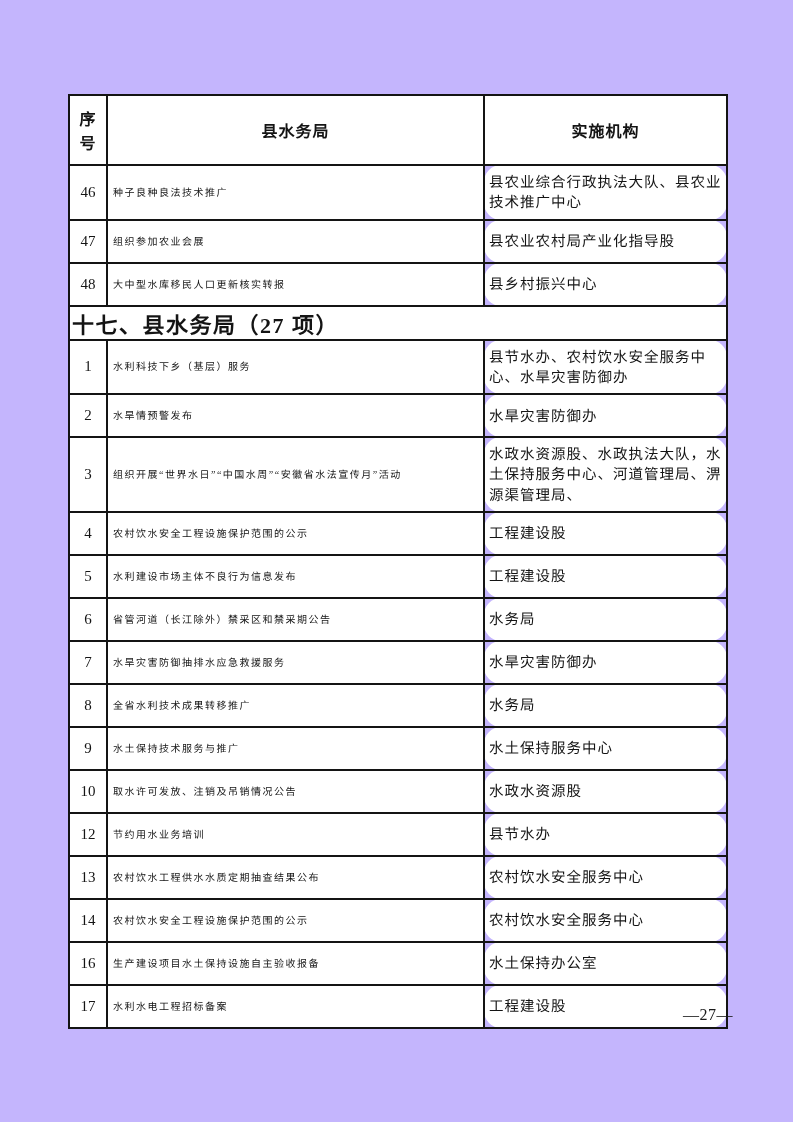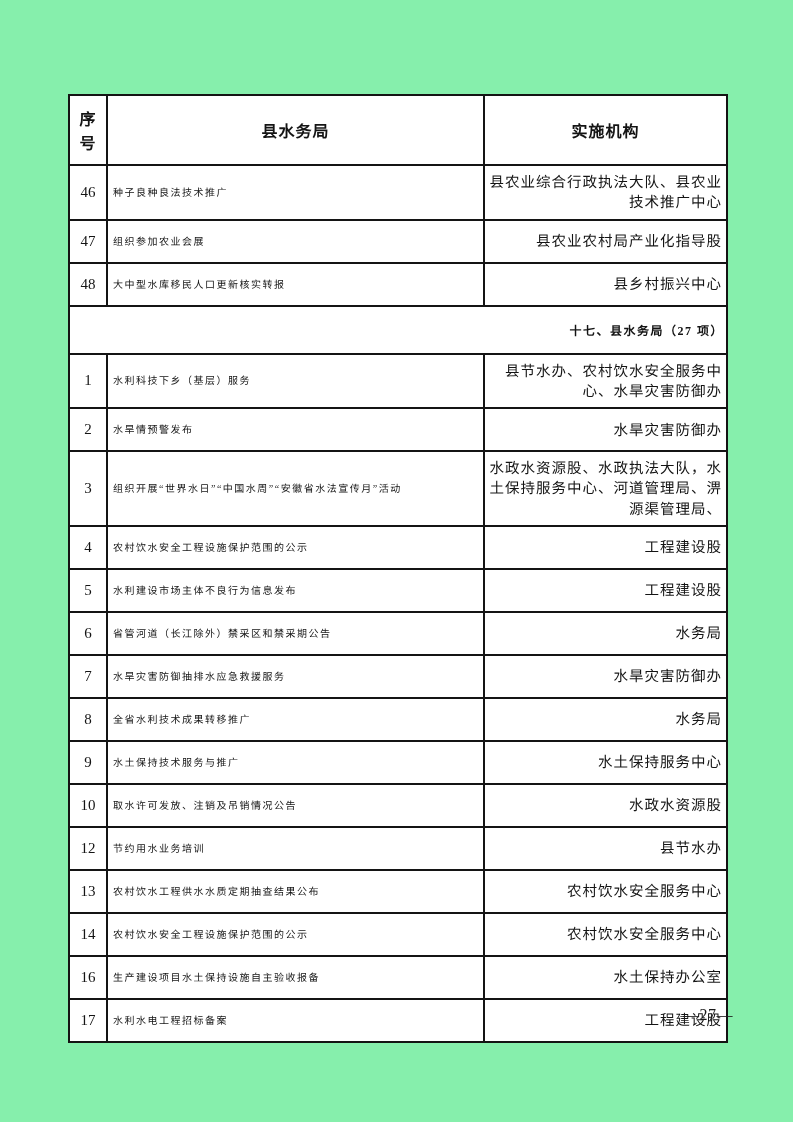--- a/index.html
+++ b/index.html
@@ -4,21 +4,21 @@
 <style>
   html, body {
     margin: 0;
     padding: 0;
     background: #ffffff;
   }
   .page {
     position: relative;
     width: 793px;
     height: 1122px;
-    background: #86efac;
+    background: #c4b5fd;
     font-family: "Liberation Serif", "DejaVu Serif", serif;
     color: #141414;
     overflow: hidden;
   }
   table.doc-table {
     position: absolute;
     left: 68px;
     top: 94px;
     width: 658px;
     border-collapse: collapse;
@@ -47,31 +47,32 @@
     padding: 12px 2px;
   }
   td.c-name {
     text-align: left;
     font-size: 10px;
     padding: 7px 4px 7px 5px;
     letter-spacing: 1.5px;
     line-height: 1.5;
   }
   td.c-agency {
-    text-align: right;
+    text-align: left;
     font-size: 14.5px;
     padding: 6px 4px;
     letter-spacing: 1px;
     line-height: 1.4;
+    border-radius: 17px;
   }
   td.c-section {
-    text-align: right;
-    font-size: 12px;
+    text-align: left;
+    font-size: 22px;
     font-weight: bold;
-    padding: 14px 2px;
+    padding: 0 2px;
     letter-spacing: 1.5px;
   }
   .page-number {
     position: absolute;
     top: 1006px;
     right: 60px;
     font-size: 16px;
     letter-spacing: 0.5px;
     color: #1a1a1a;
   }

